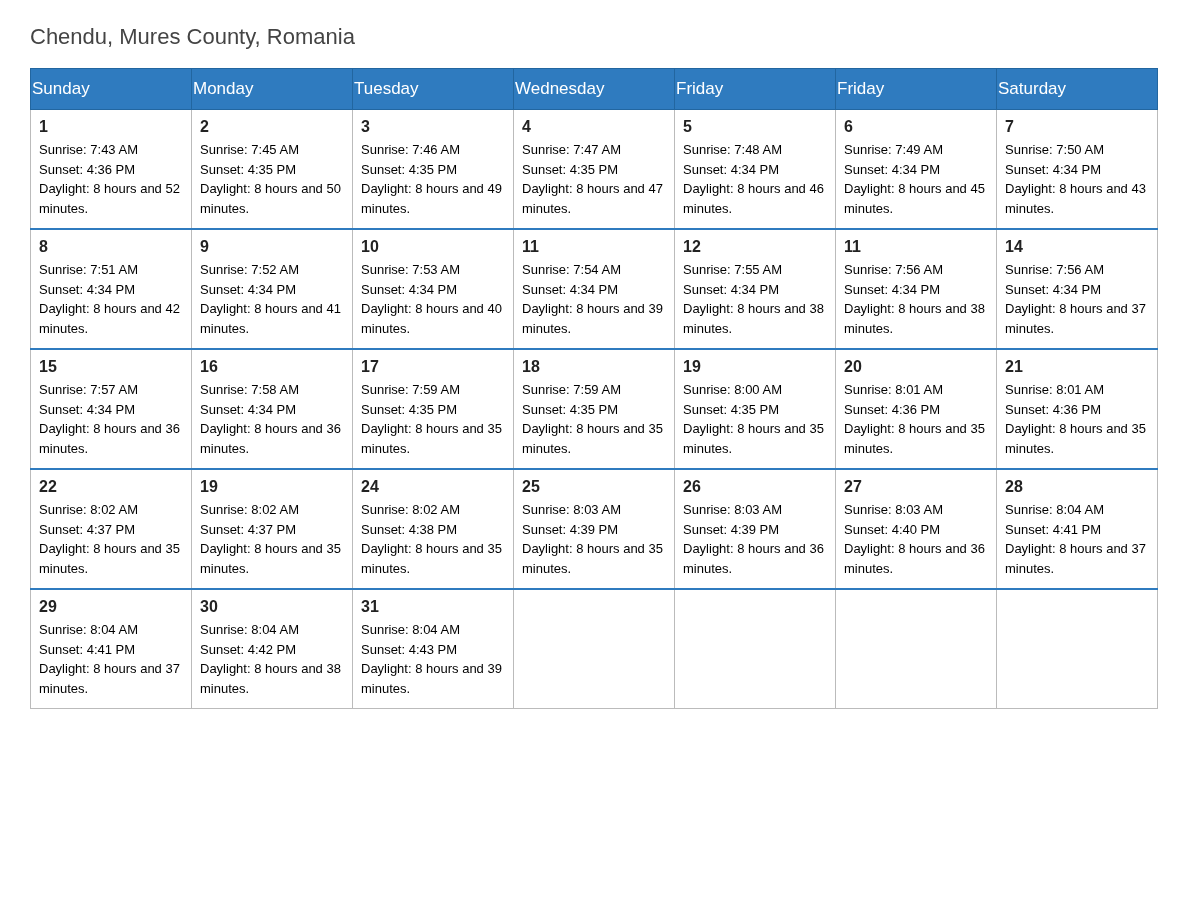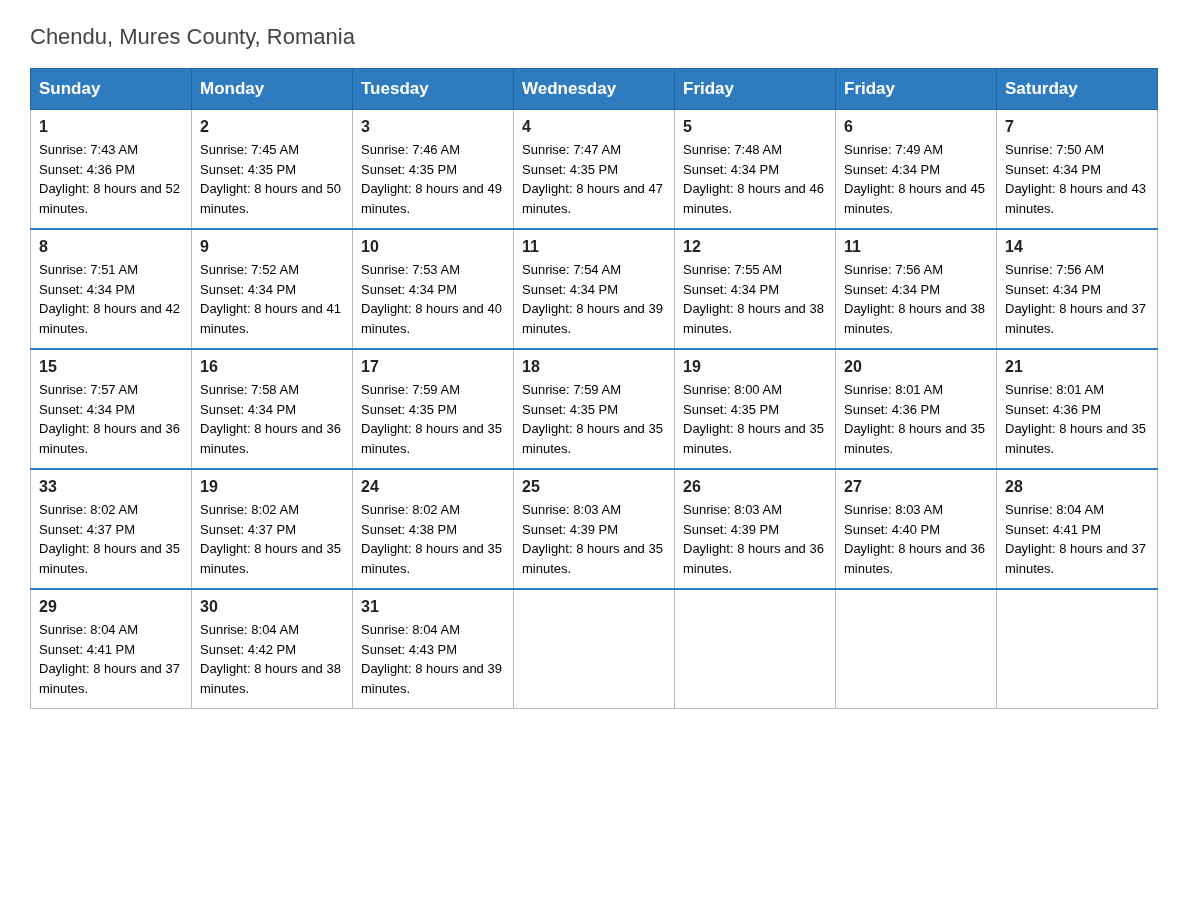--- a/index.html
+++ b/index.html
@@ -55,22 +55,22 @@
     }
     .calendar {
       width: 100%;
       border-collapse: collapse;
       border: 1px solid #bbb;
     }
     .calendar thead tr th {
       background: #2f7bbf;
       color: #fff;
       font-size: 17px;
-      font-weight: bold;
-      padding: 10px 8px;
+      font-weight: normal;
+      padding: 10px 1px;
       text-align: left;
       border: 1px solid #2266a0;
     }
     .calendar tbody tr td {
       vertical-align: top;
       padding: 8px 8px 10px 8px;
       border: 1px solid #bbb;
       font-size: 13px;
       color: #222;
       width: calc(100% / 7);
@@ -308,21 +308,21 @@
         <div class="day-info">
           Sunrise: 8:01 AM<br>
           Sunset: 4:36 PM<br>
           Daylight: 8 hours and
 35 minutes.
         </div>
       </td>
       </tr>
       <tr>
         <td>
-        <span class="day-number">33</span>
+        <span class="day-number">22</span>
         <div class="day-info">
           Sunrise: 8:02 AM<br>
           Sunset: 4:37 PM<br>
           Daylight: 8 hours and
 35 minutes.
         </div>
       </td>
         <td>
         <span class="day-number">19</span>
         <div class="day-info">

